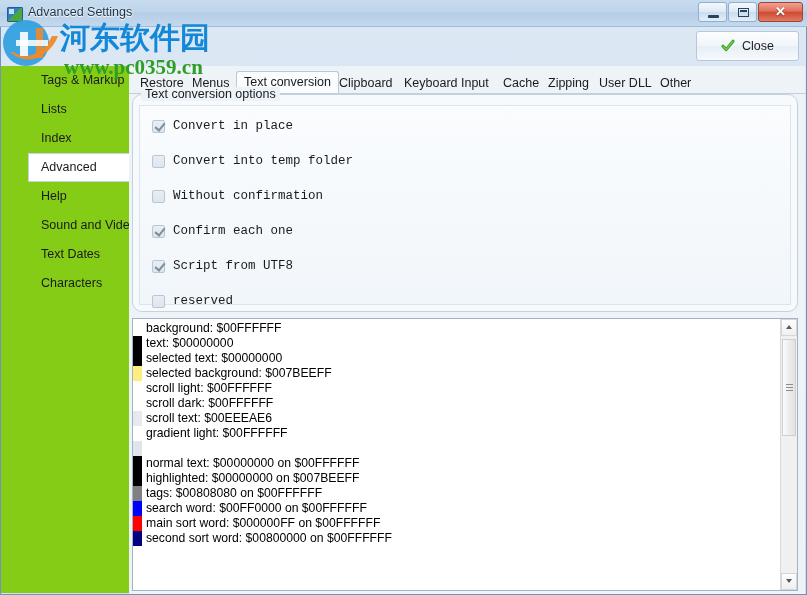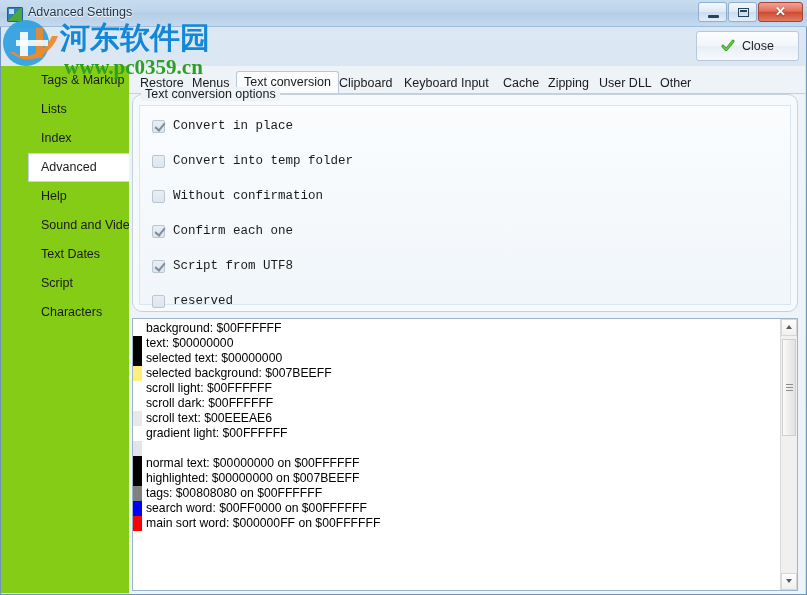--- a/index.html
+++ b/index.html
@@ -437,23 +437,20 @@
       <span>Advanced</span>
     </div>
     <div class="side-item">
       <span>Help</span>
     </div>
     <div class="side-item">
       <span>Sound and Video</span>
     </div>
     <div class="side-item">
       <span>Text Dates</span>
-    </div>
-    <div class="side-item">
-      <span>Script</span>
     </div>
     <div class="side-item">
       <span>Characters</span>
     </div>
   </div>
 
   <div class="panel">
 
     <div class="tabstrip">
       <div class="tab" style="left:4px"><span>Restore</span></div>
@@ -548,20 +545,24 @@
             <span class="ltext">tags: $00808080 on $00FFFFFF</span>
           </div>
         <div class="lrow">
             <span class="swatch" style="background:#0000ff"></span>
             <span class="ltext">search word: $00FF0000 on $00FFFFFF</span>
           </div>
         <div class="lrow">
             <span class="swatch" style="background:#ff0000"></span>
             <span class="ltext">main sort word: $000000FF on $00FFFFFF</span>
           </div>
+        <div class="lrow">
+            <span class="swatch" style="background:#000080"></span>
+            <span class="ltext">second sort word: $00800000 on $00FFFFFF</span>
+          </div>
       </div>
 
       <div class="vsb">
         <div class="vsb-btn up">
             <span class="arrow up"></span>
           </div>
         <div class="vsb-thumb">
             <span class="grip"></span>
           </div>
         <div class="vsb-btn down">

